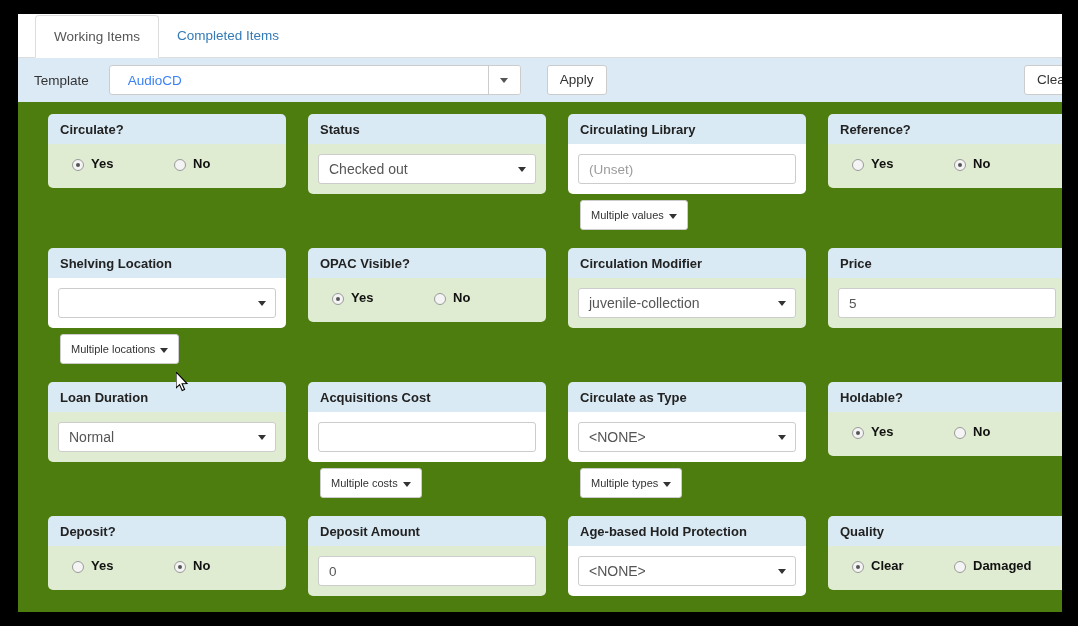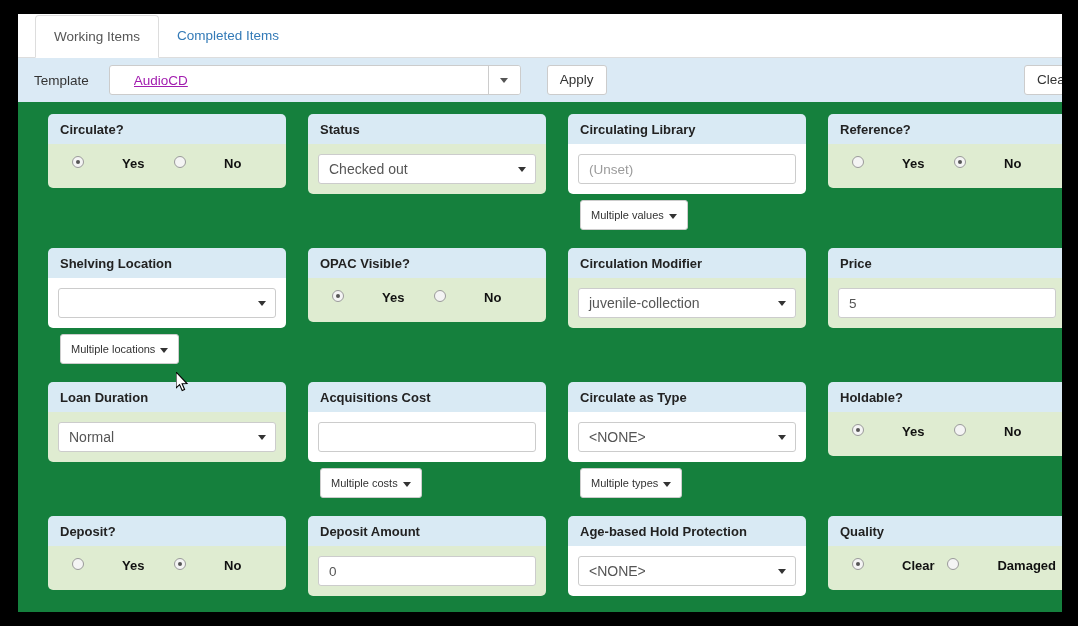--- a/index.html
+++ b/index.html
@@ -72,26 +72,25 @@
     height: 30px;
     background: #fff;
     border: 1px solid #ccc;
     border-radius: 3px;
     overflow: hidden;
   }
   .tpl-combo input {
     flex: 1;
     border: 0;
     outline: none;
-    padding: 0 24px;
+    padding: 0 18px;
     font-size: 13.5px;
-    color: #a21caf;
+    color: #3b82f6;
     font-family: "Liberation Sans", sans-serif;
     background: transparent;
-    text-decoration: underline;
   }
   .tpl-combo .caret-btn {
     width: 32px;
     border-left: 1px solid #ccc;
     display: flex;
     align-items: center;
     justify-content: center;
     background: #fff;
     cursor: pointer;
   }
@@ -119,21 +118,21 @@
     left: 1006px;
     top: 7px;
     width: 70px;
     text-align: left;
   }
 
   
   .grid {
     position: relative;
     padding: 12px 0 0 0;
-    background: #15803d;
+    background: #4d7c0f;
   }
   .row {
     position: relative;
     height: 134px;
   }
   .row.last { height: 96px; }
   .card {
     position: absolute;
     width: 238px;
     top: 0;
@@ -160,27 +159,26 @@
   .card-body.green { background: #dfecd1; }
   .card-body.white { background: #ffffff; }
 
   
   .radio-row {
     display: flex;
     padding: 2px 0 2px 14px;
   }
   .radio-opt {
     display: flex;
-    align-items: flex-start;
+    align-items: flex-end;
     font-size: 13px;
     font-weight: bold;
     color: #111;
     cursor: pointer;
     width: 114px;
-    gap: 31px;
   }
   .radio {
     width: 12px; height: 12px;
     border-radius: 50%;
     border: 1px solid #9a9a9a;
     background: #f4f4f4;
     margin-right: 7px;
     position: relative;
     flex: none;
   }

